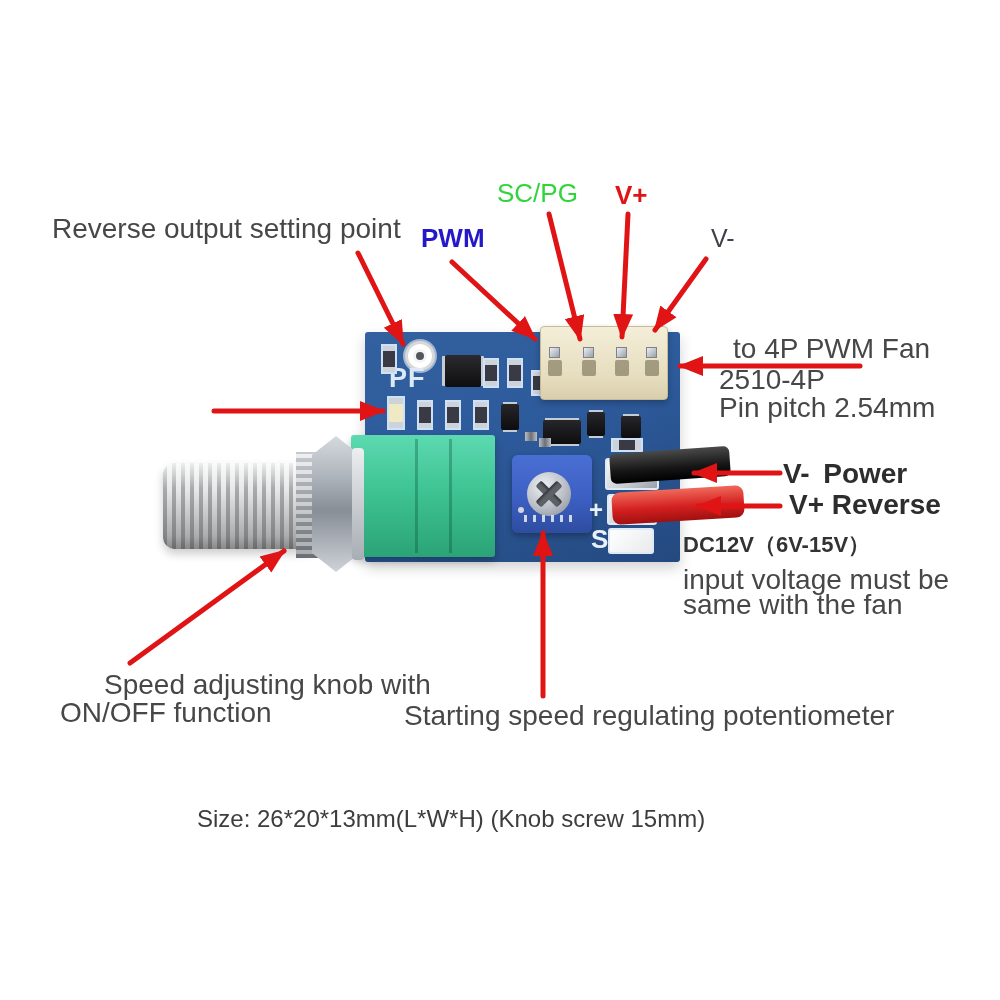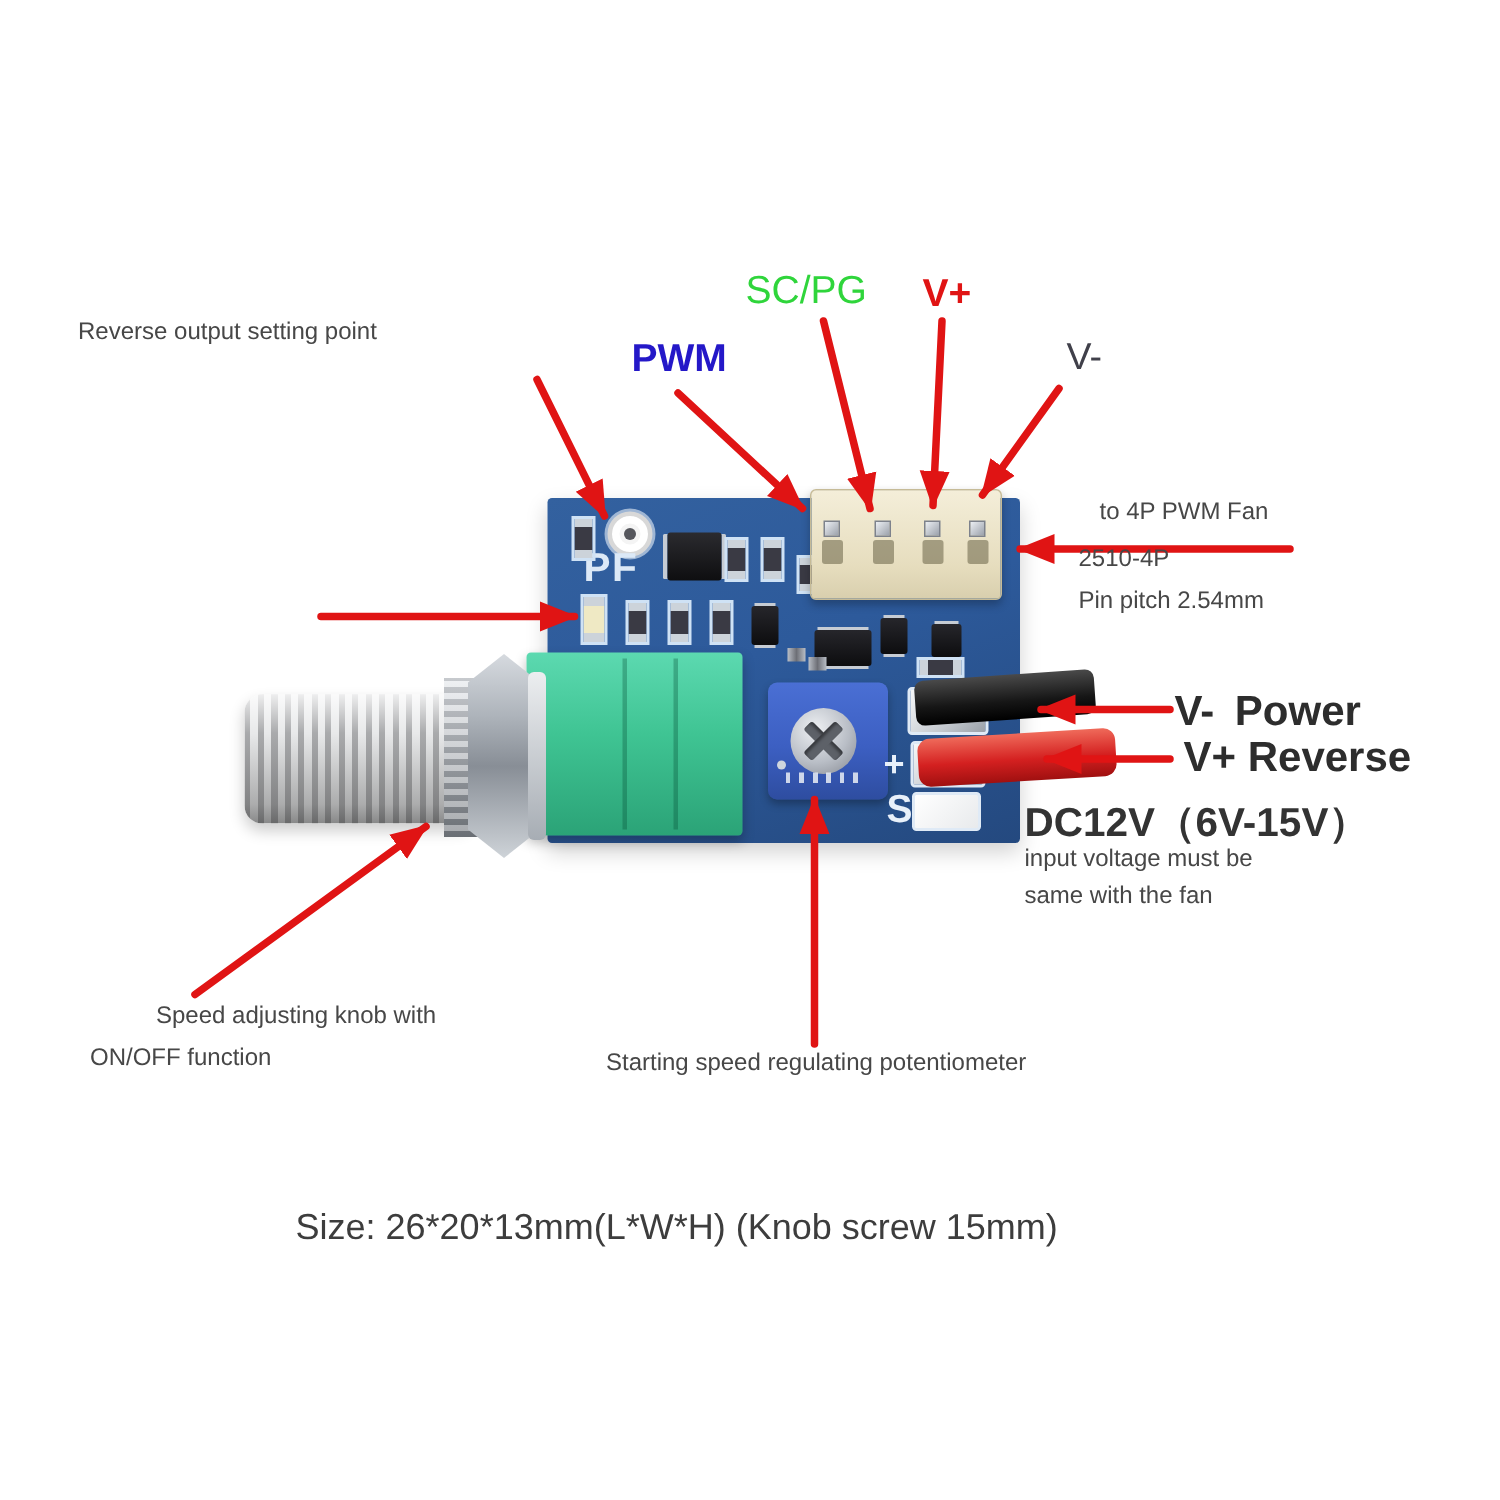--- a/index.html
+++ b/index.html
@@ -1,27 +1,27 @@
 <!DOCTYPE html>
 <html><head>
 <meta charset="utf-8">
 <style>
   * { margin:0; padding:0; box-sizing:border-box; }
   body { background:#fff; }
   .canvas {
     position:relative; width:1000px; height:1000px; background:#ffffff;
     font-family:"Liberation Sans","DejaVu Sans",sans-serif; overflow:hidden;
   }
-  .lbl { position:absolute; color:#474747; font-size:16px; white-space:nowrap; }
+  .lbl { position:absolute; color:#474747; font-size:28px; white-space:nowrap; }
   .lbl.pwm   { color:#2418c8; font-weight:600; font-size:26px; }
   .lbl.scpg  { color:#2fd53b; font-weight:400; font-size:26px; }
   .lbl.vplus { color:#e01414; font-weight:600; font-size:26px; }
   .lbl.vminus{ color:#40404a; font-size:25px; }
   .lbl.big   { font-size:28px; font-weight:700; color:#2d2d2d; }
-  .lbl.dc    { font-size:27px; font-weight:600; color:#333; }
+  .lbl.dc    { font-size:22px; font-weight:600; color:#333; }
   .lbl.size  { font-size:24px; color:#3d3d3d; }
 
   
   .board {
     position:absolute; left:365px; top:332px; width:315px; height:230px;
     background:linear-gradient(160deg,#33619f 0%,#2d5a9b 45%,#24497f 100%);
     border-radius:3px; box-shadow:0 6px 14px rgba(0,0,0,.18); z-index:1;
   }
   .board * { position:absolute; }
   .tp { left:40px; top:9px; width:30px; height:30px; border-radius:50%;

